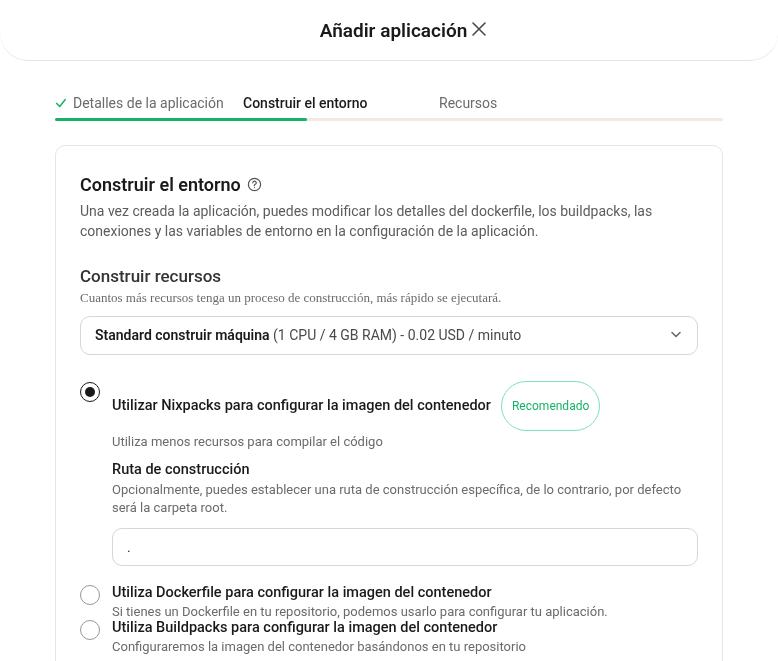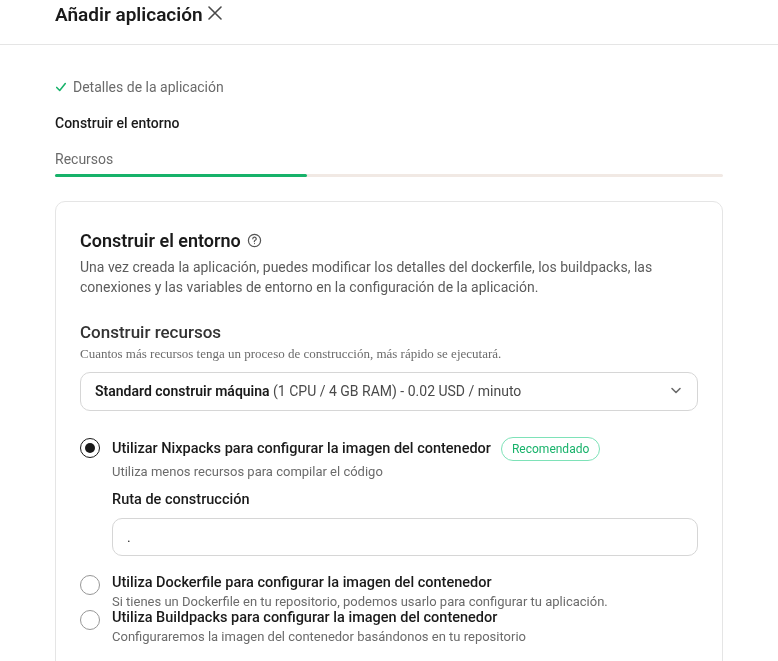--- a/index.html
+++ b/index.html
@@ -7,23 +7,24 @@
       font-family: -apple-system, BlinkMacSystemFont, "Segoe UI", Roboto, Helvetica, Arial, sans-serif;
       background: #fff;
       color: #1a1a1a;
       width: 778px;
       height: 661px;
       overflow: hidden;
     }
     .header {
       display: flex;
       align-items: center;
-      justify-content: flex-start;
-      padding: 2px 22px 18px 55px;
+      justify-content: center;
+      padding: 18px 22px 18px 55px;
       border-bottom: 1px solid #e5e5e5;
+      border-radius: 28px;
     }
     .header h1 {
       font-size: 19px;
       font-weight: 600;
       color: #1a1a1a;
     }
     .close-btn {
       width: 24px;
       height: 24px;
       display: flex;
@@ -35,21 +36,20 @@
     .close-btn svg { width: 14px; height: 14px; }
 
     .content-wrap {
       padding: 0 55px;
     }
 
     .tabs {
       display: flex;
       margin-top: 24px;
       position: relative;
-      flex-direction: column;
     }
     .tab {
       padding: 10px 0;
       font-size: 14px;
       color: #6b6b6b;
       cursor: pointer;
       display: flex;
       align-items: center;
       gap: 6px;
       flex: none;
@@ -178,21 +178,21 @@
     .radio-title {
       font-size: 14.5px;
       font-weight: 500;
       color: #1a1a1a;
     }
     .badge {
       font-size: 12px;
       color: #17b26a;
       border: 1px solid #7ee2b8;
       border-radius: 999px;
-      padding: 4px 10px;
+      padding: 17px 10px;
       background: #fff;
     }
     .radio-desc {
       margin-top: 3px;
       font-size: 13px;
       color: #6b6b6b;
     }
     .sub-field {
       margin-top: 12px;
     }
@@ -288,20 +288,21 @@
         <div class="radio-circle selected"></div>
         <div class="radio-body">
           <div class="radio-title-row">
             <span class="radio-title">Utilizar Nixpacks para configurar la imagen del contenedor</span>
             <span class="badge">Recomendado</span>
           </div>
           <div class="radio-desc">Utiliza menos recursos para compilar el código</div>
 
           <div class="sub-field">
             <div class="sub-field-title">Ruta de construcción</div>
+            <div class="sub-field-desc">Opcionalmente, puedes establecer una ruta de construcción específica, de lo contrario, por defecto será la carpeta root.</div>
             <input class="text-input" type="text" value="." style="">
           </div>
         </div>
       </div>
 
       <div class="radio-option" style="margin-bottom:0">
         <div class="radio-circle"></div>
         <div class="radio-body">
           <div class="radio-title-row">
             <span class="radio-title">Utiliza Dockerfile para configurar la imagen del contenedor</span>

